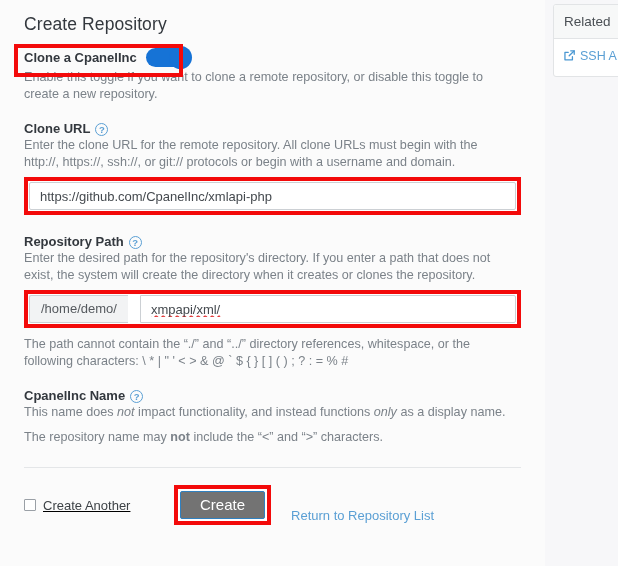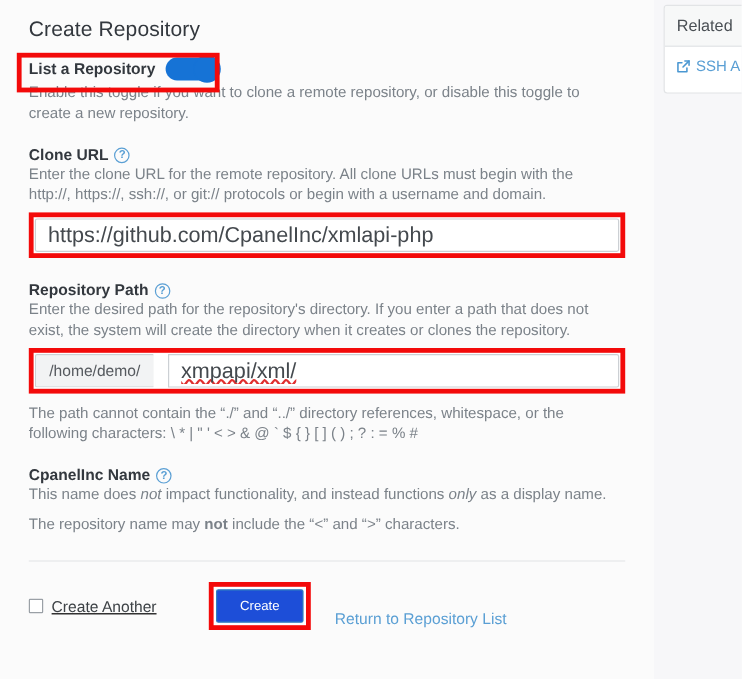--- a/index.html
+++ b/index.html
@@ -107,21 +107,21 @@
 
   .txtinput {
     display: block;
     width: 100%;
     height: 28px;
     border: 1px solid #ccd0d4;
     border-radius: 2px;
     background: #fff;
     color: #44494e;
     font-family: "Liberation Sans", sans-serif;
-    font-size: 18px;
+    font-size: 13px;
     padding: 0 10px;
     line-height: 26px;
     outline: none;
   }
 
   .input-group {
     display: flex;
     width: 100%;
     height: 28px;
     gap: 12px;
@@ -183,24 +183,24 @@
     font-size: 13px;
     color: #3d4246;
   }
   .btn-annot {
     border: 4px solid #f30a0a;
     padding: 2px;
     display: inline-block;
     background: #fff;
   }
   .btn-create {
-    background: #1d4ed8;
+    background: #737373;
     border: 1px solid #3080bf;
     color: #fff;
-    font-size: 11px;
+    font-size: 15px;
     font-family: "Liberation Sans", sans-serif;
     padding: 6px 19px;
     border-radius: 2px;
     cursor: pointer;
     line-height: 14px;
     text-align: center;
   }
   .link-return {
     color: #5a9fd4;
     font-size: 13px;
@@ -248,21 +248,21 @@
 </head>
 <body>
 
 <div class="page">
 
   <div class="form-card">
 
     <h1 class="page-title">Create Repository</h1>
 
     <div class="toggle-row">
-      <span class="toggle-label">List a Repository</span>
+      <span class="toggle-label">Clone a CpanelInc</span>
       <span class="toggle">
         <span class="knob"></span>
       </span>
     </div>
     <p class="help-text">Enable this toggle if you want to clone a remote repository, or disable this toggle to create a new repository.</p>
 
     <div class="field-label">
       <span>Clone URL</span>
       <span class="qmark">?</span>
     </div>

